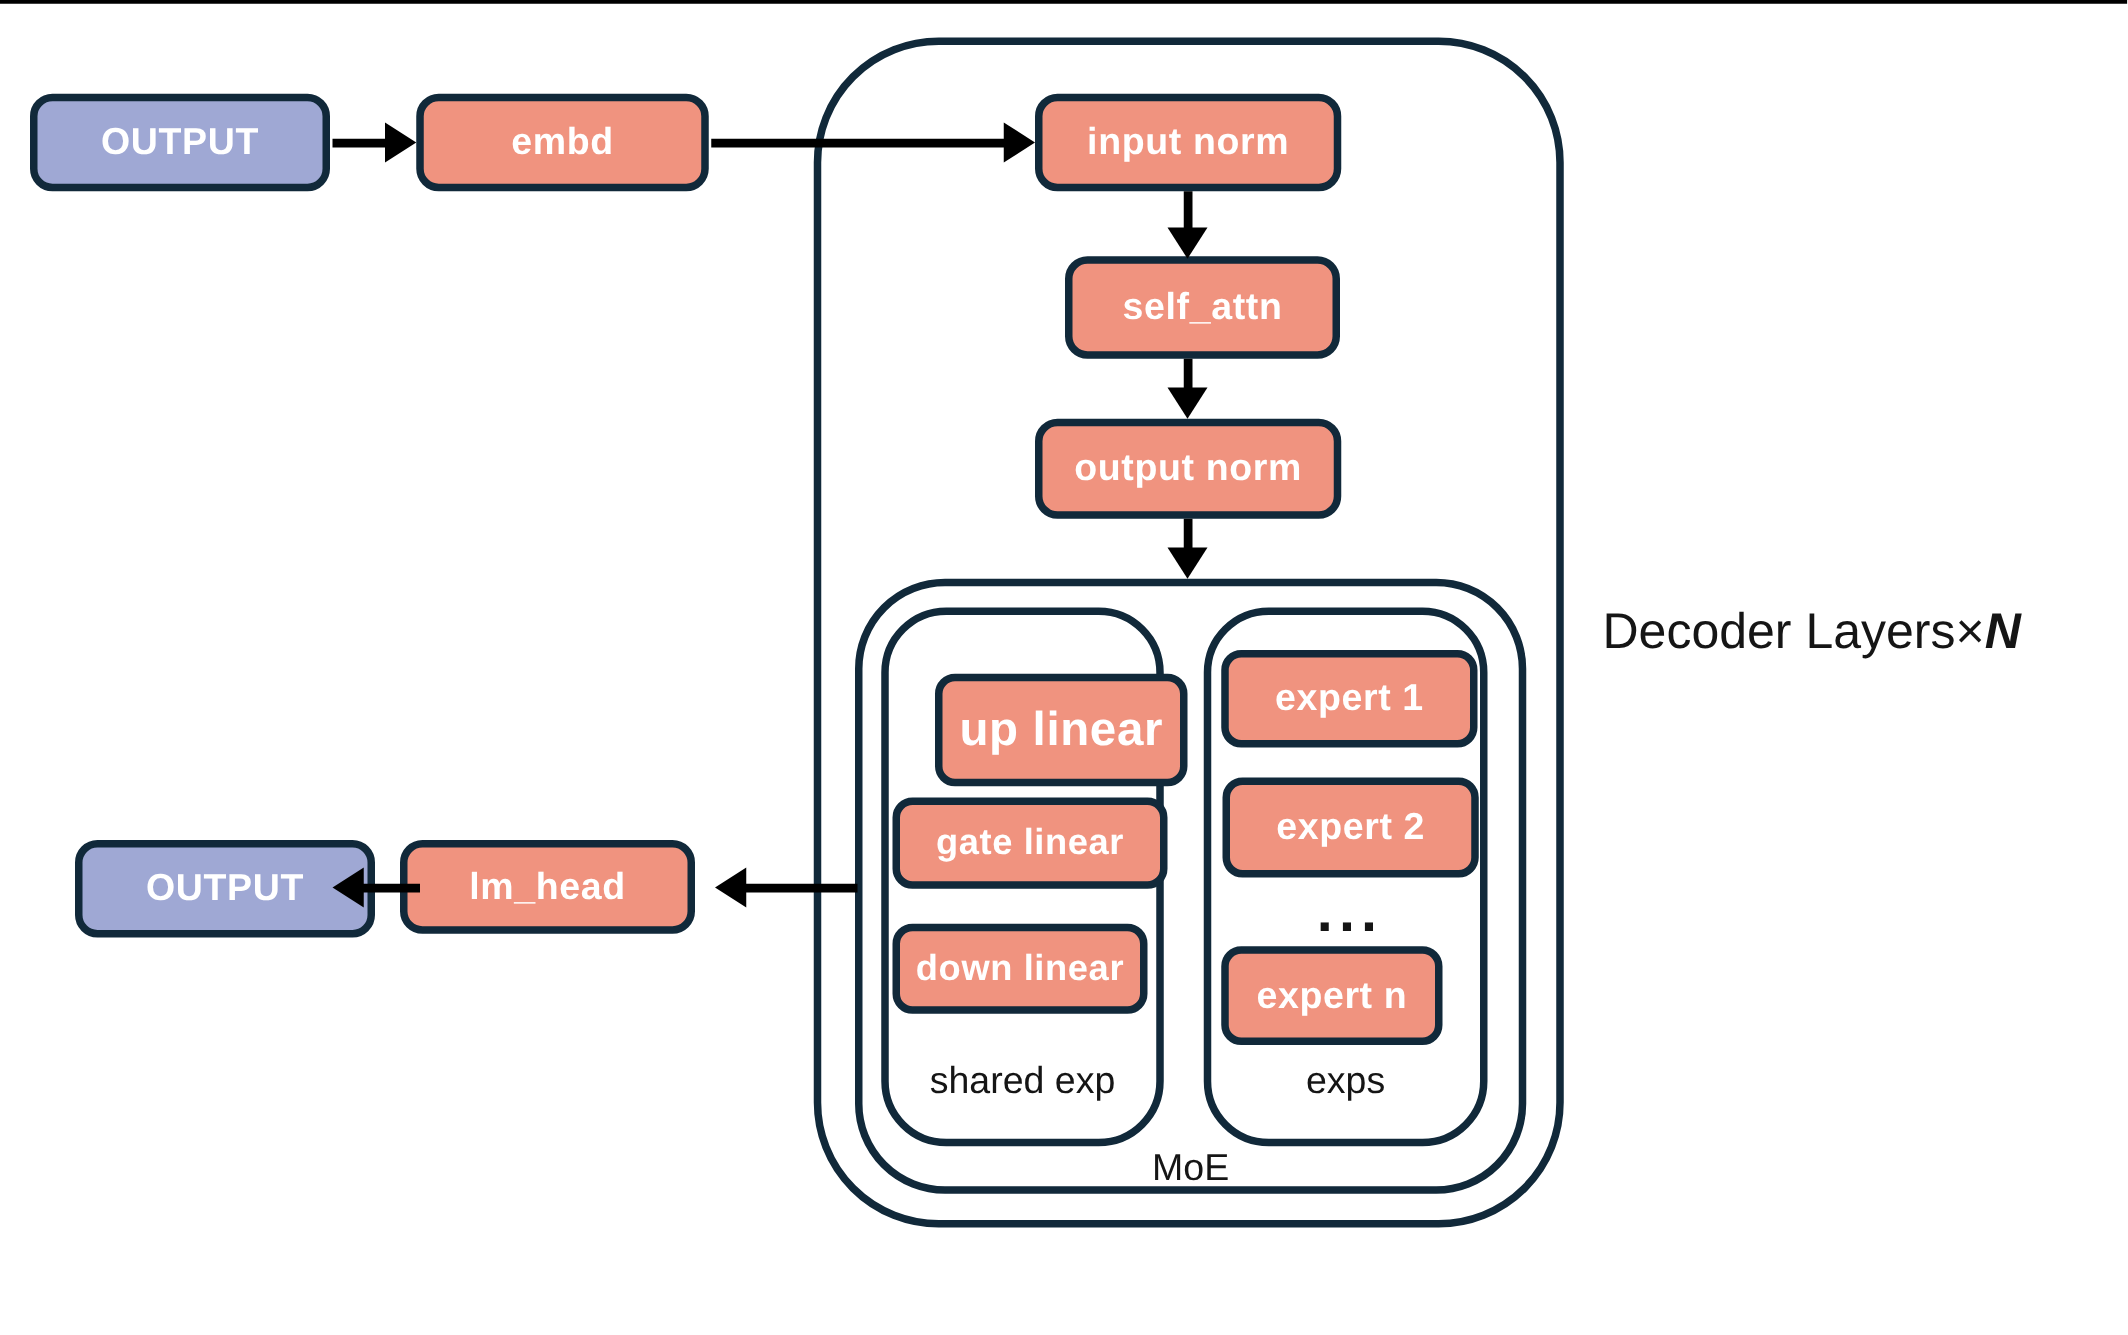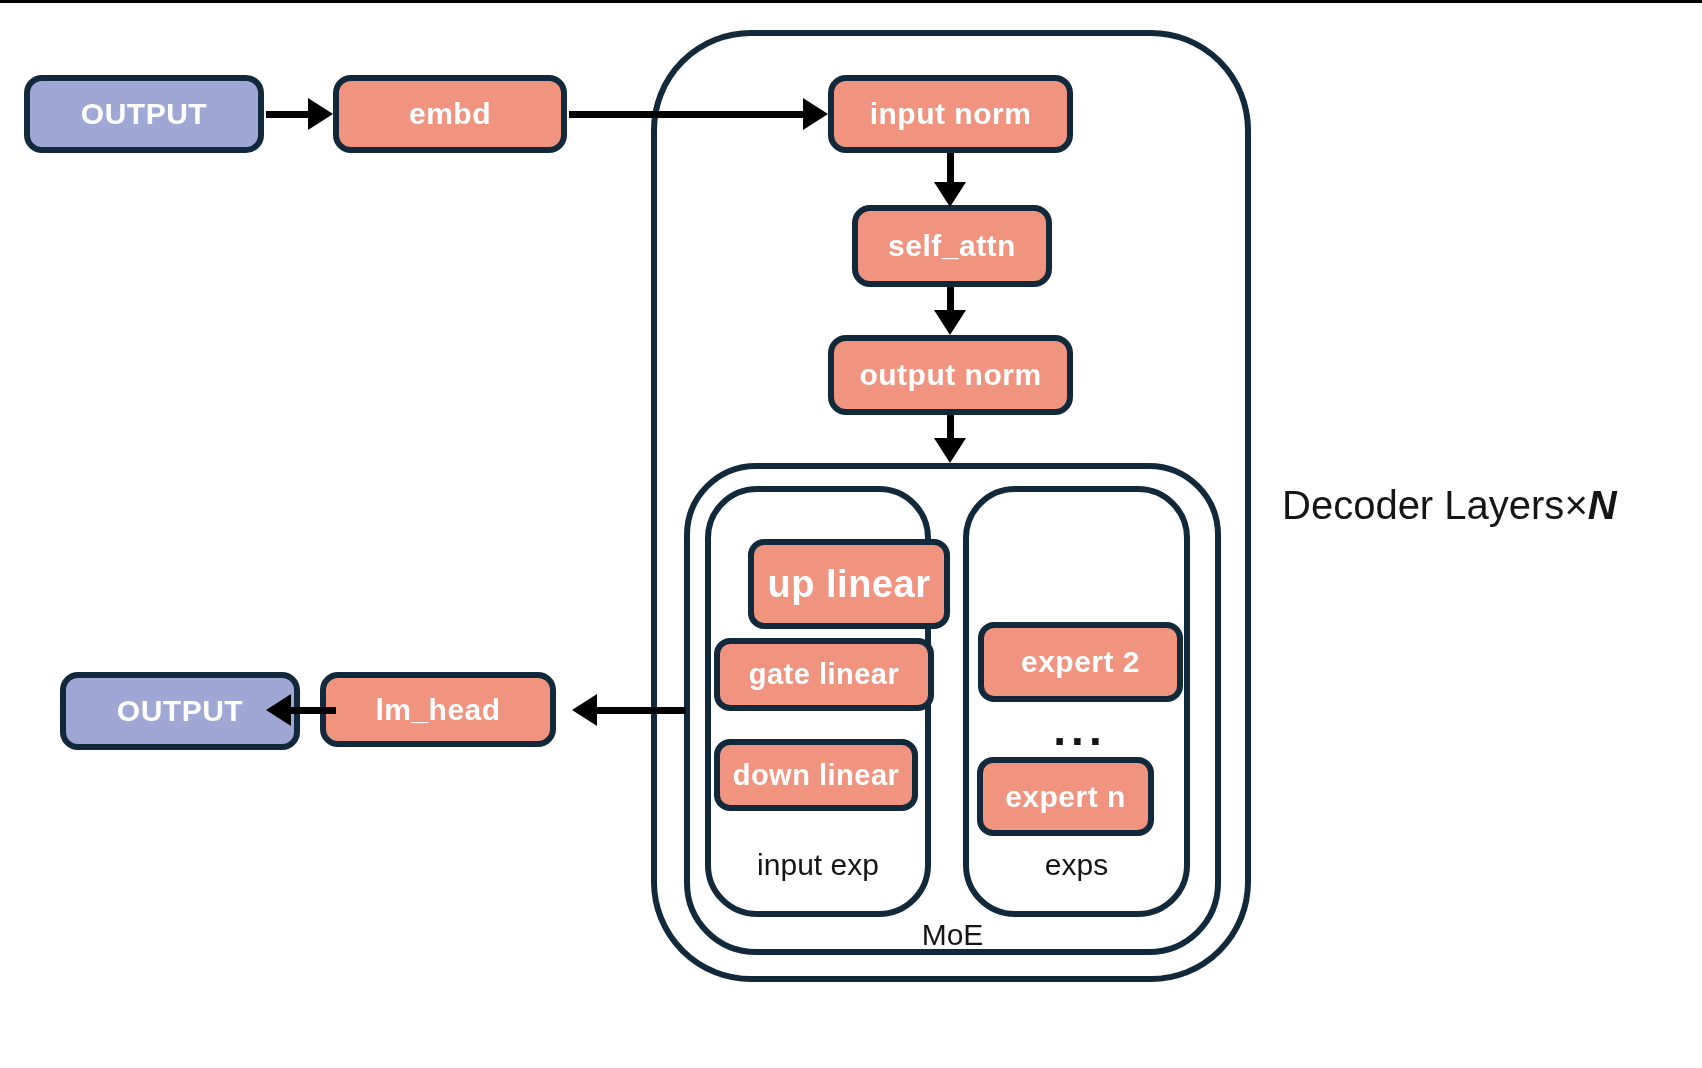--- a/index.html
+++ b/index.html
@@ -75,55 +75,58 @@
   </div>
 
   <div class="node salmon" style="left:320px;top:672px;width:236px;height:75px;">
     <span>lm_head</span>
   </div>
 
   <div class="node salmon" style="left:828px;top:75px;width:245px;height:78px;">
     <span>input norm</span>
   </div>
 
-  <div class="node salmon" style="left:852px;top:205px;width:200px;height:82px;">
+  <div class="node salmon" style="left:852px;top:205px;width:220px;height:82px;">
     <span>self_attn</span>
   </div>
 
   <div class="node salmon" style="left:828px;top:335px;width:245px;height:80px;">
     <span>output norm</span>
   </div>
 
   <div class="node salmon" style="left:716px;top:539px;width:202px;height:90px;border-radius:16px;font-size:38px;margin-left:32px;">
     <span>up linear</span>
   </div>
 
   <div class="node salmon" style="left:714px;top:638px;width:220px;height:73px;border-radius:16px;font-size:29px;">
     <span>gate linear</span>
   </div>
 
   <div class="node salmon" style="left:714px;top:739px;width:204px;height:72px;border-radius:16px;font-size:29px;">
     <span>down linear</span>
   </div>
 
+  <div class="node salmon" style="left:977px;top:520px;width:205px;height:78px;border-radius:16px;">
+    <span>expert 1</span>
+  </div>
 
   <div class="node salmon" style="left:978px;top:622px;width:205px;height:80px;border-radius:16px;">
     <span>expert 2</span>
   </div>
 
   <div class="dots" style="left:1040px;top:704px;width:80px;height:50px;">
     <span>...</span>
   </div>
 
   <div class="node salmon" style="left:977px;top:757px;width:177px;height:79px;border-radius:16px;">
     <span>expert n</span>
   </div>
 
   <div class="lbl" style="left:705px;top:845px;width:226px;height:40px;">
-    <span>input exp</span>
+    <span>shared exp</span>
   </div>
 
   <div class="lbl" style="left:684px;top:915px;width:537px;height:40px;">
     <span>MoE</span>
   </div>
 
   <div class="lbl" style="left:963px;top:845px;width:227px;height:40px;">
     <span>exps</span>
   </div>
 

